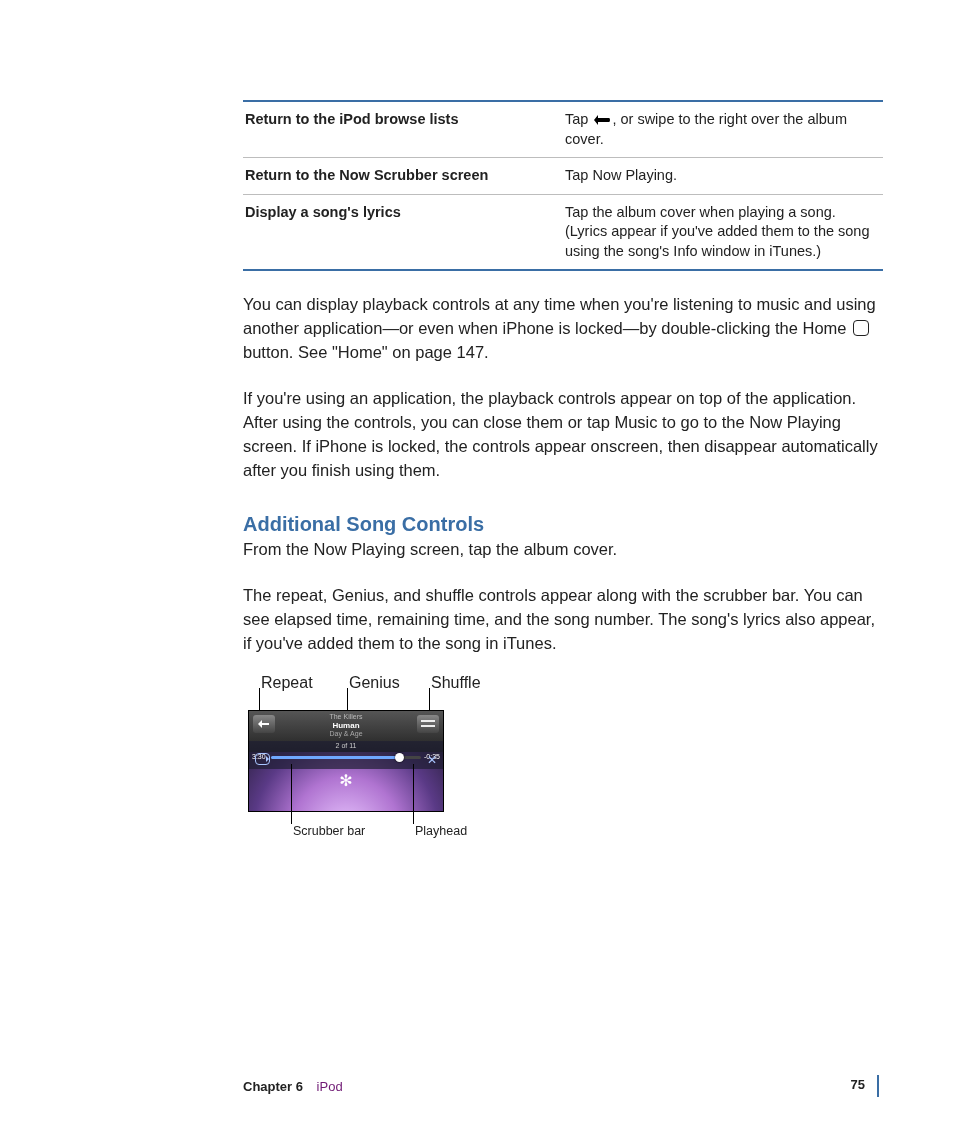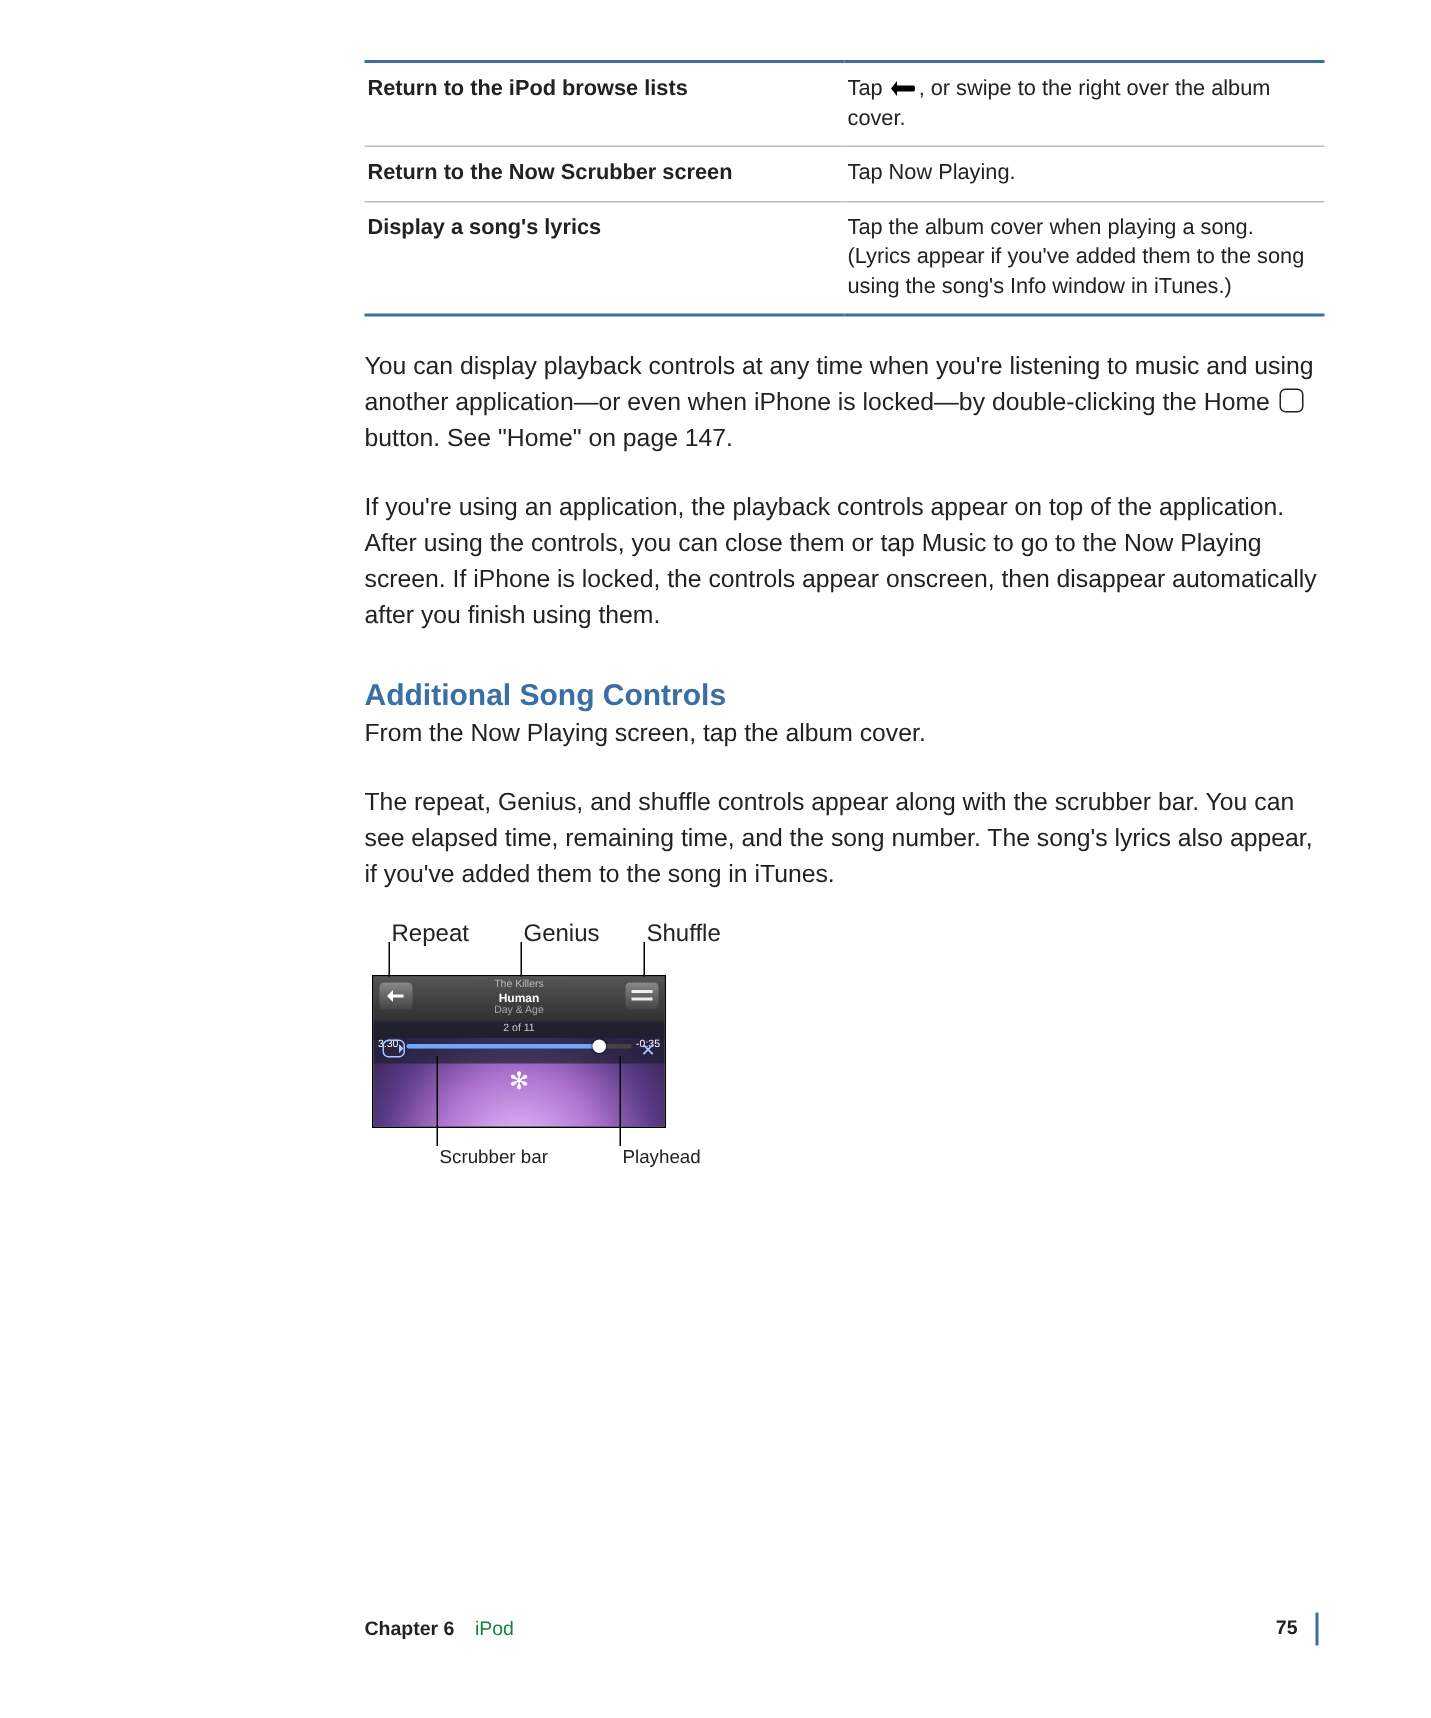--- a/index.html
+++ b/index.html
@@ -6,22 +6,23 @@
     margin: 0;
     padding: 0;
     width: 954px;
     height: 1145px;
     background: #fff;
     font-family: "Myriad Pro", "Segoe UI", "Helvetica Neue", Arial, sans-serif;
     color: #222;
     position: relative;
   }
   .page {
-    padding: 40px 75px 0 75px;
+    padding: 56px 75px 0 75px;
     box-sizing: border-box;
+    margin-top: 44px;
   }
   .content {
     margin-left: 168px;
     width: 640px;
   }
   table.tasks {
     width: 100%;
     border-collapse: collapse;
     font-size: 14.5px;
   }
@@ -141,21 +142,21 @@
     position: absolute;
     bottom: 46px;
     left: 75px; right: 75px;
     height: 22px;
   }
   .footer-bar {
     position:absolute; right:0; top:-2px; width:2px; height:22px; background:#3a6ea5;
   }
   .footer-left { font-size:13px; margin-left:168px; display:inline-block;}
   .footer-left .ch { font-weight:600; }
-  .footer-left .sec { color:#15803d; margin-left:10px; }
+  .footer-left .sec { color:#701a75; margin-left:10px; }
   .footer-right { position:absolute; right:14px; top:0; font-size:13px; font-weight:600; }
 </style>
 </head>
 <body>
 
 <div class="page">
   <div class="content">
 
     <table class="tasks">
       <tbody>

